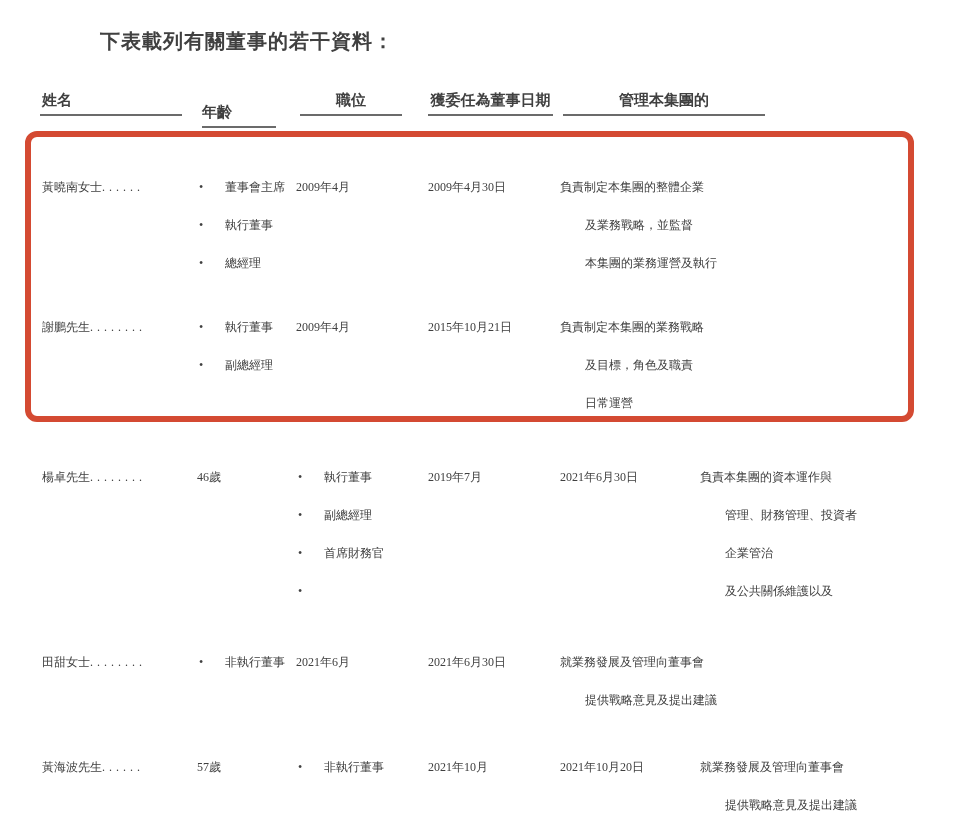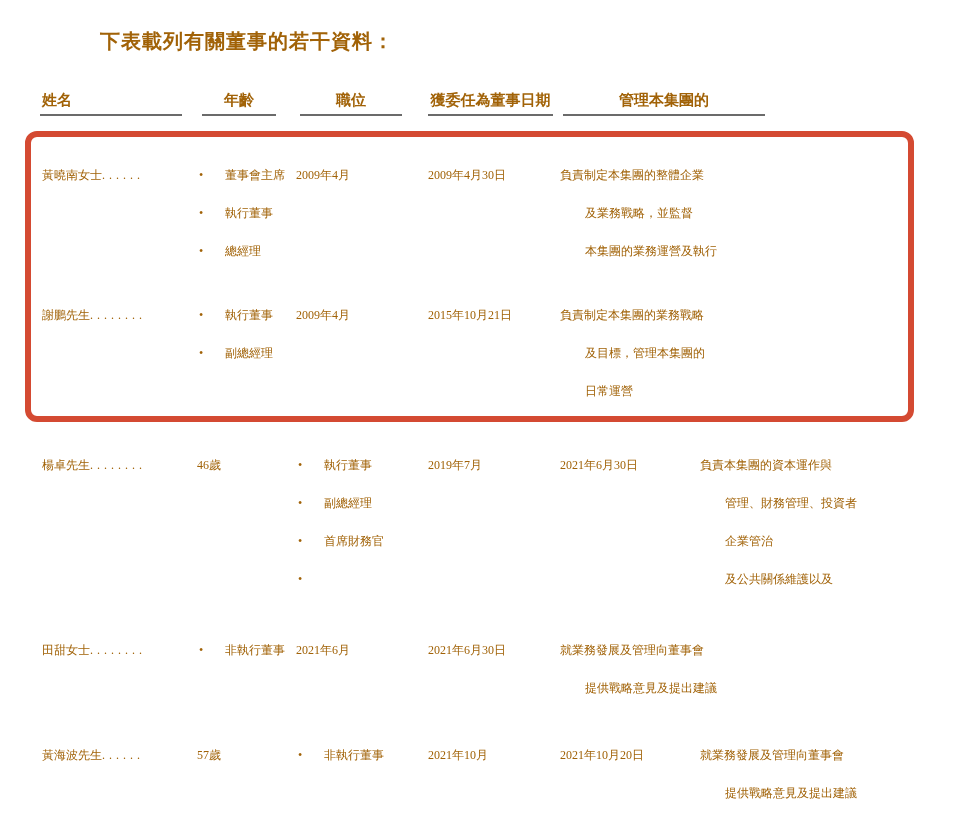--- a/index.html
+++ b/index.html
@@ -1,35 +1,35 @@
 <!DOCTYPE html>
 <html><head>
 <meta charset="utf-8">
 <style>
   html,body{margin:0;padding:0;background:#ffffff;}
   .page{
     position:relative;
     width:956px;height:832px;
     background:#ffffff;
     font-family:"Liberation Serif","DejaVu Serif",serif;
-    color:#a16207;
+    color:#404040;
     overflow:hidden;
   }
   .doc-title{
     position:absolute;left:100px;top:28px;
     font-size:20px;font-weight:bold;letter-spacing:1px;
   }
   .tbl{position:absolute;left:40px;top:88px;width:876px;}
   .grid{display:grid;grid-template-columns:157px 99px 132px 132px 140px 216px;}
   
   .hdr-cell{font-size:15px;font-weight:bold;line-height:24px;}
   .hdr-rule{border-bottom:2px solid #6b6b6b;margin-top:2px;}
   .hc-name .hdr-label{text-align:left;padding-left:2px;}
   .hc-name .hdr-rule{width:142px;}
-  .hc-age .hdr-label{text-align:center;width:74px;margin-left:5px;}
+  .hc-age .hdr-label{text-align:left;width:74px;margin-left:5px;margin-top:12px;}
   .hc-age .hdr-rule{width:74px;margin-left:5px;}
   .hc-pos .hdr-label{text-align:center;width:102px;margin-left:4px;}
   .hc-pos .hdr-rule{width:102px;margin-left:4px;}
   .hc-join .hdr-label{text-align:center;width:114px;margin-left:1px;}
   .hc-join .hdr-rule{width:114px;margin-left:1px;}
   .hc-appt .hdr-label{text-align:center;width:125px;}
   .hc-appt .hdr-rule{width:125px;}
   .hc-role .hdr-label{text-align:center;width:202px;margin-left:3px;}
   .hc-role .hdr-rule{width:202px;margin-left:3px;}
   
@@ -125,21 +125,21 @@
           </div>
         <div class="pos-line">
             <span class="bullet">•</span>
             <span>副總經理</span>
           </div>
       </div>
       <div class="cell">2009年4月</div>
       <div class="cell">2015年10月21日</div>
       <div class="cell">
         <div class="role-line">負責制定本集團的業務戰略</div>
-        <div class="role-line cont">及目標，管理本集團的</div>
+        <div class="role-line cont">及目標，角色及職責</div>
         <div class="role-line cont">日常運營</div>
       </div>
     </div>
 
     <div class="grid row row-3">
       <div class="cell name-cell">
         <span>楊卓先生</span><span class="dots">........</span>
       </div>
       <div class="cell">46歲</div>
       <div class="cell">

